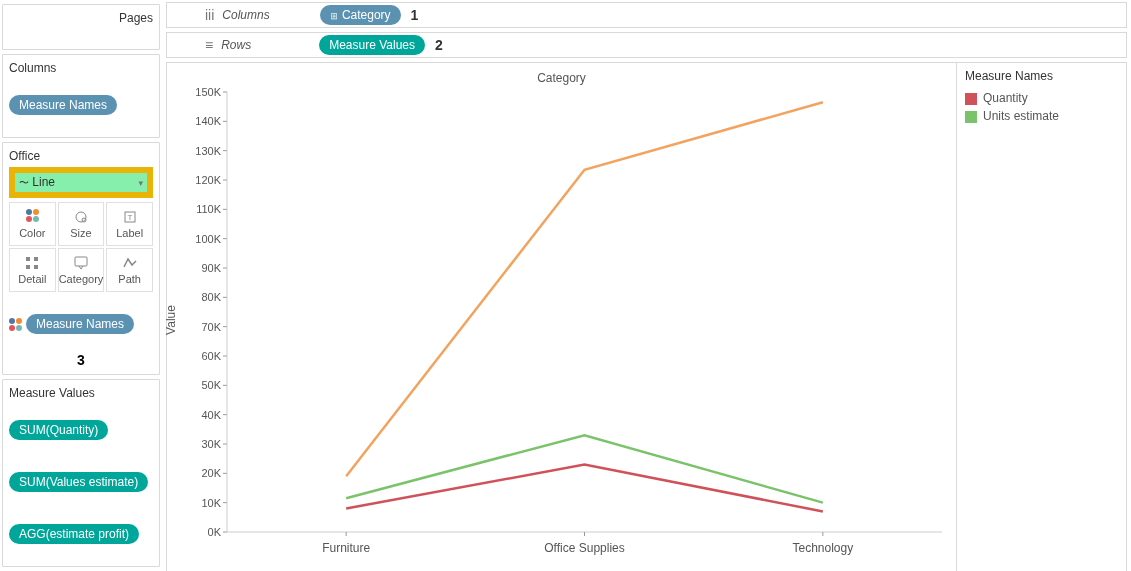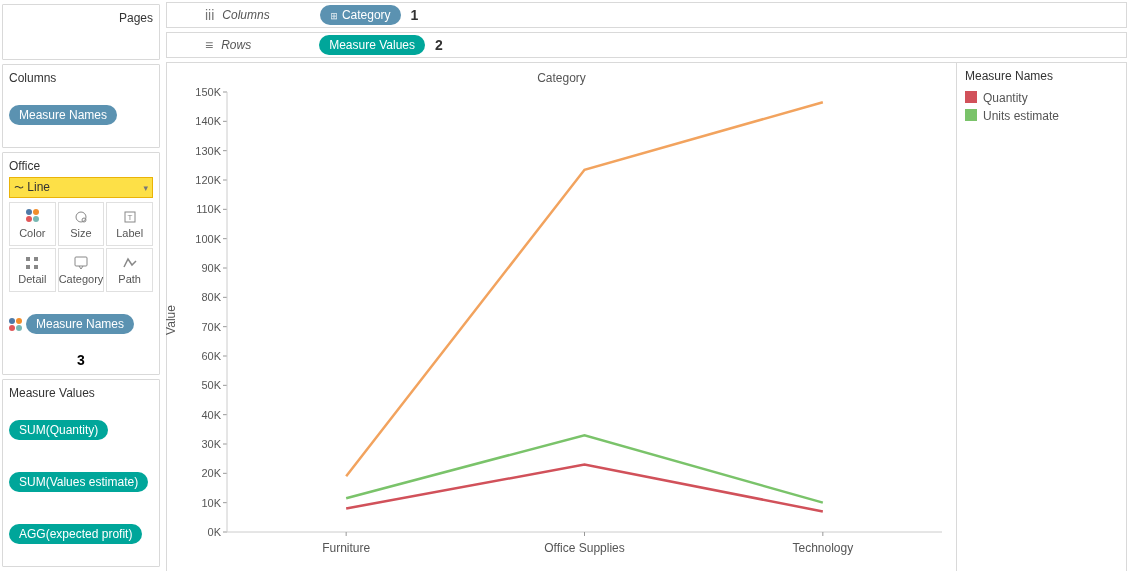--- a/index.html
+++ b/index.html
@@ -6,21 +6,21 @@
 body { width: 1131px; height: 571px; display: flex; background: #fff; font-size: 12px; color: #333; }
 
 .sidebar { width: 162px; display: flex; flex-direction: column; gap: 4px; padding: 4px 2px; }
 .card { border: 1px solid #d9d9d9; background: #fff; padding: 6px 6px; border-radius: 1px; }
 .card-title { font-size: 12px; font-weight: normal; color: #333; margin-bottom: 4px; }
 .pill { display: inline-block; padding: 3px 10px; border-radius: 11px; font-size: 12px; color: #fff; margin: 16px 0; white-space: nowrap; }
 .pill-blue { background: #5b92b1; }
 .pill-green { background: #00a69a; }
 .pill-expand-icon { font-size: 9px; margin-right: 4px; opacity: 0.85; }
 
-.marks-card .mark-type-select { width: 100%; border: 1px solid #eab308; padding: 2px 4px; font-size: 12px; margin-bottom: 4px; display: flex; justify-content: space-between; align-items: center; background: #fde047; }
+.marks-card .mark-type-select { width: 100%; border: 6px solid #eab308; padding: 2px 4px; font-size: 12px; margin-bottom: 4px; display: flex; justify-content: space-between; align-items: center; background: #86efac; }
 .marks-grid { display: grid; grid-template-columns: repeat(3, 1fr); gap: 2px; }
 .marks-cell { border: 1px solid #e0e0e0; display: flex; flex-direction: column; align-items: center; justify-content: center; height: 44px; font-size: 11px; color: #555; }
 .marks-cell svg, .marks-cell .ic { height: 16px; margin-bottom: 2px; }
 .marks-color-row { display: flex; align-items: center; gap: 4px; margin-top: 6px; }
 .color-dots { display: grid; grid-template-columns: repeat(2,6px); grid-template-rows: repeat(2,6px); gap: 1px; }
 .color-dots span { width: 6px; height: 6px; border-radius: 50%; display:block; }
 .annotation-num { font-weight: bold; font-size: 14px; color: #000; text-align: center; margin-top: 2px; }
 
 .main { flex: 1; display: flex; flex-direction: column; }
 .shelf-row { display: flex; align-items: center; border: 1px solid #d9d9d9; margin: 2px 4px; min-height: 26px; padding: 2px 6px; gap: 8px; }
@@ -32,21 +32,21 @@
 .chart-box { flex: 1; position: relative; }
 .chart-title { text-align: center; font-size: 12px; color: #555; padding: 8px 0 2px 0; }
 .y-axis-label { position: absolute; left: 4px; top: 50%; transform: translate(-50%, -50%) rotate(-90deg); transform-origin: center; font-size: 12px; color: #555; }
 svg.plot { display: block; }
 .x-tick-label { font-size: 12px; fill: #555; text-anchor: middle; }
 .y-tick-label { font-size: 11px; fill: #555; text-anchor: end; }
 .series-line { fill: none; stroke-width: 2.5; }
 
 .legend { width: 170px; border-left: 1px solid #d9d9d9; padding: 6px 8px; }
 .legend-title { font-size: 12px; color: #333; margin-bottom: 6px; }
-.legend-item { display: flex; align-items: flex-start; gap: 6px; font-size: 12px; color: #555; padding: 2px 0; }
+.legend-item { display: flex; align-items: flex-end; gap: 6px; font-size: 12px; color: #555; padding: 2px 0; }
 .legend-swatch { width: 12px; height: 12px; }
 </style>
 </head>
 <body>
 
 <div class="sidebar">
 
   <div class="card" style="height:64px;text-align:right;">
     <div class="card-title">Pages</div>
   </div>
@@ -118,21 +118,21 @@
       </div>
       <span class="pill pill-blue">Measure Names</span>
     </div>
     <div class="annotation-num">3</div>
   </div>
 
   <div class="card">
     <div class="card-title">Measure Values</div>
     <div><span class="pill pill-green">SUM(Quantity)</span></div>
     <div><span class="pill pill-green">SUM(Values estimate)</span></div>
-    <div><span class="pill pill-green">AGG(expected profit)</span></div>
+    <div><span class="pill pill-green">AGG(estimate profit)</span></div>
   </div>
 
 </div>
 
 <div class="main">
 
   <div class="shelf-row">
     <span class="shelf-icon">iii</span>
     <span class="shelf-label">Columns</span>
     <span class="pill pill-blue">

